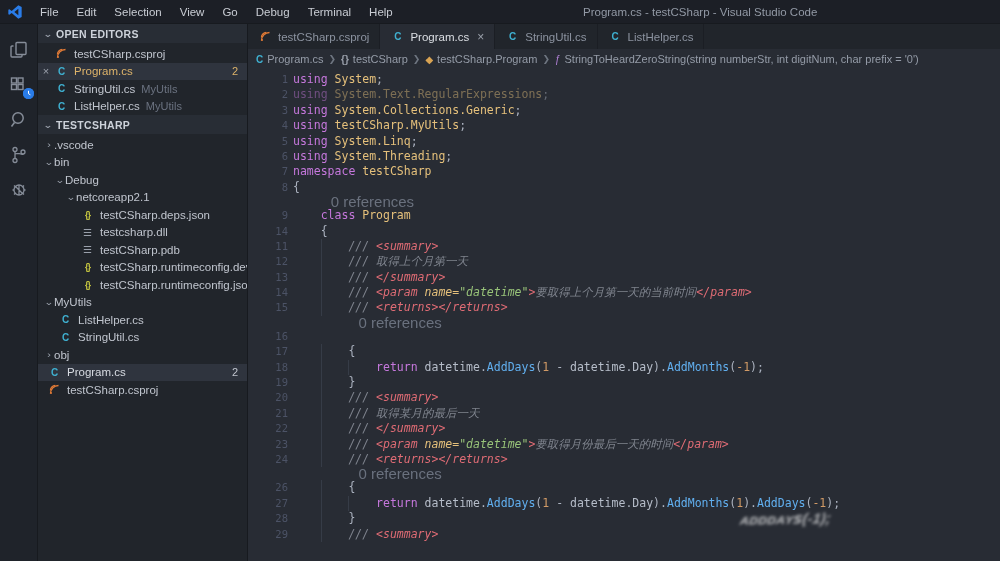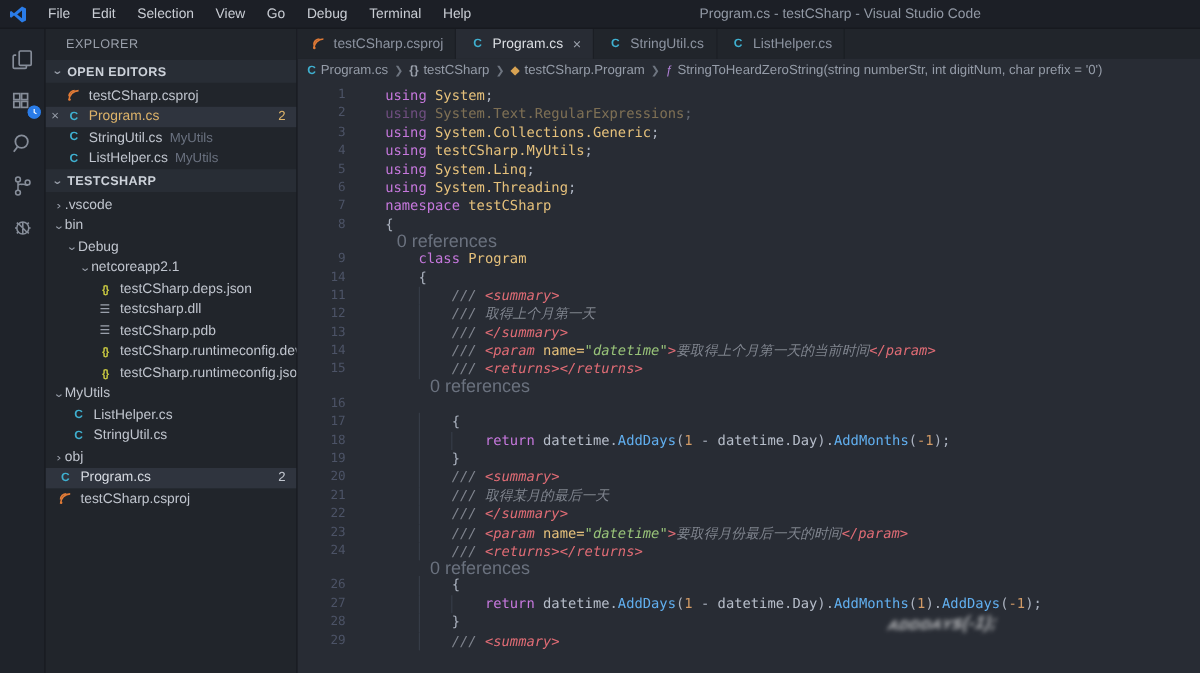--- a/index.html
+++ b/index.html
@@ -56,30 +56,30 @@
   .bc-icon { margin-right:4px; font-size:10px; }
   .bc-cs { color:#3fb0d0; font-weight:bold; }
   .bc-braces { color:#9aa0ab; font-weight:bold; }
   .bc-class { color:#d8a353; }
   .bc-method { color:#b180d7; }
 
   
   .editor { flex:1; position:relative; overflow:hidden; font-family:"DejaVu Sans Mono","Liberation Mono",monospace; font-size:11.5px; padding-top:3px; }
   .code-line { height:15.4px; line-height:15.4px; display:flex; white-space:pre; }
   .gutter { width:40px; flex:none; text-align:right; color:#4c5366; font-size:10.5px; }
-  .content { margin-left:33px; }
+  .content { margin-left:5px; }
   .code-line.dim .content { opacity:.45; }
   .lens-line { height:13px; line-height:13px; font-size:15px; color:#6a717e; font-family:"Liberation Sans",sans-serif; }
   .ig { display:inline-block; width:4ch; height:15.4px; vertical-align:top; border-left:1px solid #363c47; }
   .ig:first-child { border-left:none; }
   .c-kw { color:#c678dd; } .c-type { color:#e5c07b; } .c-fn { color:#61afef; }
   .c-var { color:#b6bdc9; } .c-pun { color:#abb2bf; } .c-num { color:#d19a66; }
   .c-doc { color:#7f848e; font-style:italic; }
   .c-tag { color:#e06c75; font-style:italic; }
-  .c-attr { color:#e5c07b; }
+  .c-attr { color:#e5c07b; font-style:italic; }
   .c-str { color:#98c379; font-style:italic; }
 
   .watermark { position:absolute; left:740px; top:510px; width:115px; height:22px; z-index:9;
     color:rgba(255,255,255,.62); font-style:italic; font-weight:bold; font-size:15px;
     filter:blur(1.6px); transform:rotate(-1deg) skewX(-8deg); overflow:hidden; pointer-events:none; }
 </style>
 </head>
 <body>
 
 <div class="titlebar">
@@ -137,21 +137,20 @@
       </div>
       <div class="act-icon">
         <svg width="22" height="22" viewBox="0 0 22 22" fill="none" stroke="currentColor" stroke-width="1.3">
           <circle cx="11" cy="11" r="5"></circle>
           <path d="M11 6 V16 M7.5 7.5 L14.5 14.5 M4.5 11 H6 M16 11 H17.5 M6 6.5 L7.6 8 M16 6.5 L14.4 8 M6 15.5 L7.6 14 M16 15.5 L14.4 14"></path>
         </svg>
       </div>
     </div>
 
   <div class="sidebar">
-    <div class="explorer-title">EXPLORER</div>
     <div class="section-header">
       <span class="chev">⌄</span>
       <span>OPEN EDITORS</span>
     </div>
     <div id="open-editors-list">
         <div class="row">
           <span class="close-slot"></span>
           <span class="ficon fi-csproj">
             <svg width="11" height="11" viewBox="0 0 11 11" fill="none" stroke="#e07a36" stroke-width="1.4">
               <path d="M1.5 9.5 a8 8 0 0 1 8 -8"></path>

